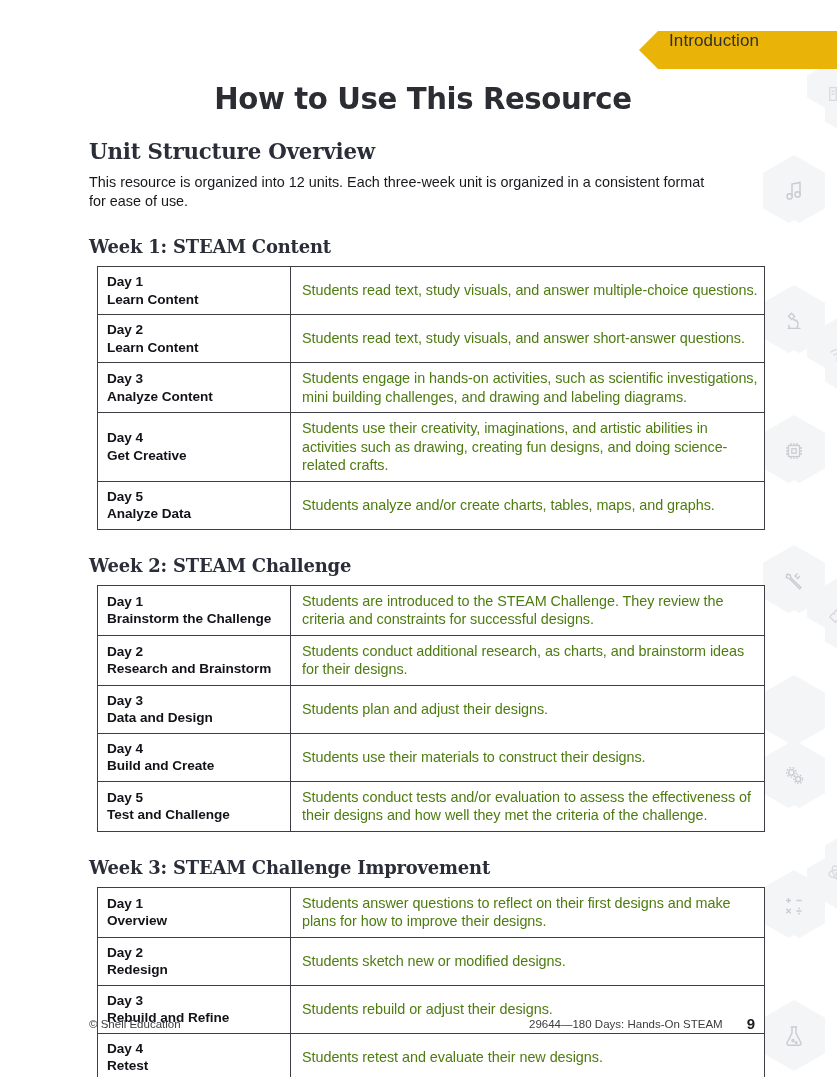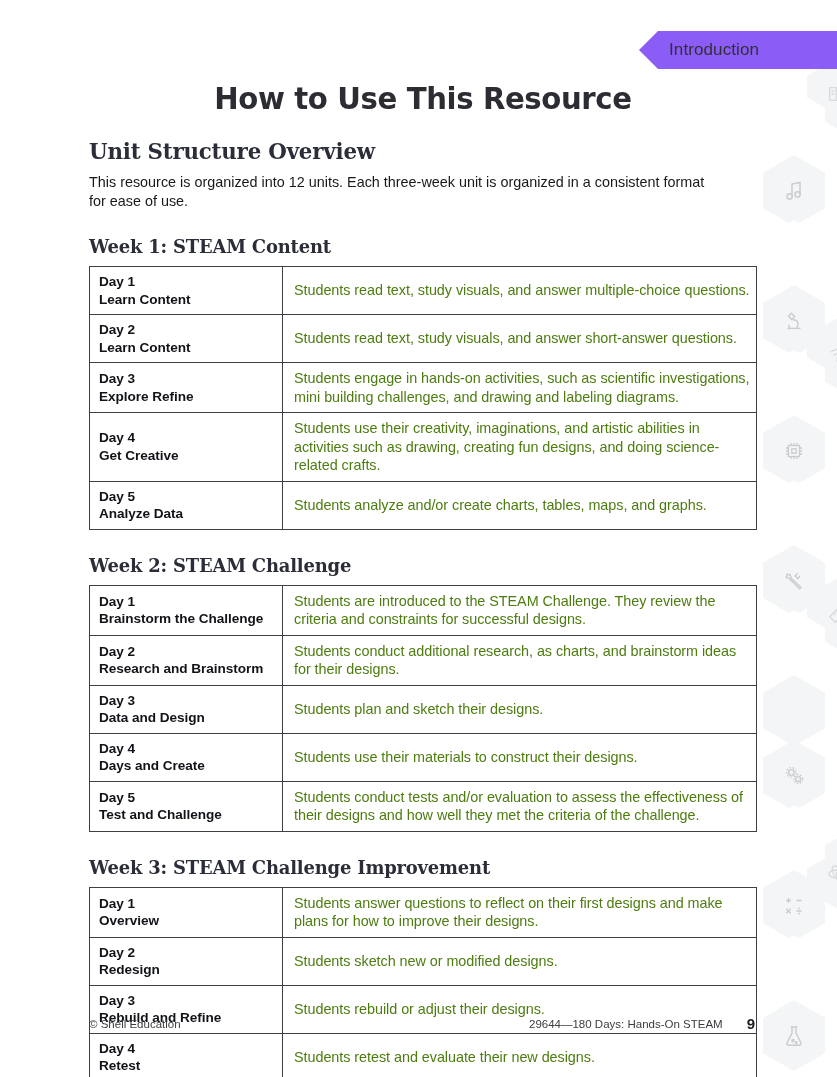--- a/index.html
+++ b/index.html
@@ -54,24 +54,24 @@
   }
   .hex svg { display: block; }
 
   
   #intro-tab {
     position: absolute;
     left: 639px;
     top: 31px;
     width: 198px;
     height: 38px;
-    background: #8b5cf6;
+    background: #eab308;
     clip-path: polygon(19px 0, 100% 0, 100% 100%, 19px 100%, 0 50%);
     display: flex;
-    align-items: center;
+    align-items: flex-start;
     box-sizing: border-box;
     padding-left: 30px;
   }
   #intro-tab .tab-label {
     font-family: "Liberation Sans", sans-serif;
     font-size: 17px;
     color: #2f3136;
     letter-spacing: 0.1px;
   }
 
@@ -127,21 +127,21 @@
     letter-spacing: -0.2px;
     transform: scaleX(0.97);
     transform-origin: left;
   }
 
   
   table.week-table {
     border-collapse: collapse;
     width: 667px;
     table-layout: fixed;
-    margin: 0;
+    margin: 8px;
   }
   table.week-table td {
     border: 1.3px solid #3d3f44;
     vertical-align: middle;
     padding: 6px 8px 6px 9px;
     background: #ffffff;
   }
   table.week-table td.day-cell {
     font-family: "Liberation Sans", sans-serif;
     font-weight: bold;
@@ -363,21 +363,21 @@
         <tr>
           <td class="day-cell">
             <span class="day-num">Day 2</span>
             <span class="day-name">Learn Content</span>
           </td>
           <td class="desc-cell">Students read text, study visuals, and answer short-answer questions.</td>
         </tr>
         <tr>
           <td class="day-cell">
             <span class="day-num">Day 3</span>
-            <span class="day-name">Explore Refine</span>
+            <span class="day-name">Analyze Content</span>
           </td>
           <td class="desc-cell">Students engage in hands-on activities, such as scientific investigations, mini building challenges, and drawing and labeling diagrams.</td>
         </tr>
         <tr>
           <td class="day-cell">
             <span class="day-num">Day 4</span>
             <span class="day-name">Get Creative</span>
           </td>
           <td class="desc-cell">Students use their creativity, imaginations, and artistic abilities in activities such as drawing, creating fun designs, and doing science-related crafts.</td>
         </tr>
@@ -410,26 +410,26 @@
             <span class="day-num">Day 2</span>
             <span class="day-name">Research and Brainstorm</span>
           </td>
           <td class="desc-cell">Students conduct additional research, as charts, and brainstorm ideas for their designs.</td>
         </tr>
         <tr>
           <td class="day-cell">
             <span class="day-num">Day 3</span>
             <span class="day-name">Data and Design</span>
           </td>
-          <td class="desc-cell">Students plan and sketch their designs.</td>
+          <td class="desc-cell">Students plan and adjust their designs.</td>
         </tr>
         <tr>
           <td class="day-cell">
             <span class="day-num">Day 4</span>
-            <span class="day-name">Days and Create</span>
+            <span class="day-name">Build and Create</span>
           </td>
           <td class="desc-cell">Students use their materials to construct their designs.</td>
         </tr>
         <tr>
           <td class="day-cell">
             <span class="day-num">Day 5</span>
             <span class="day-name">Test and Challenge</span>
           </td>
           <td class="desc-cell">Students conduct tests and/or evaluation to assess the effectiveness of their designs and how well they met the criteria of the challenge.</td>
         </tr>

